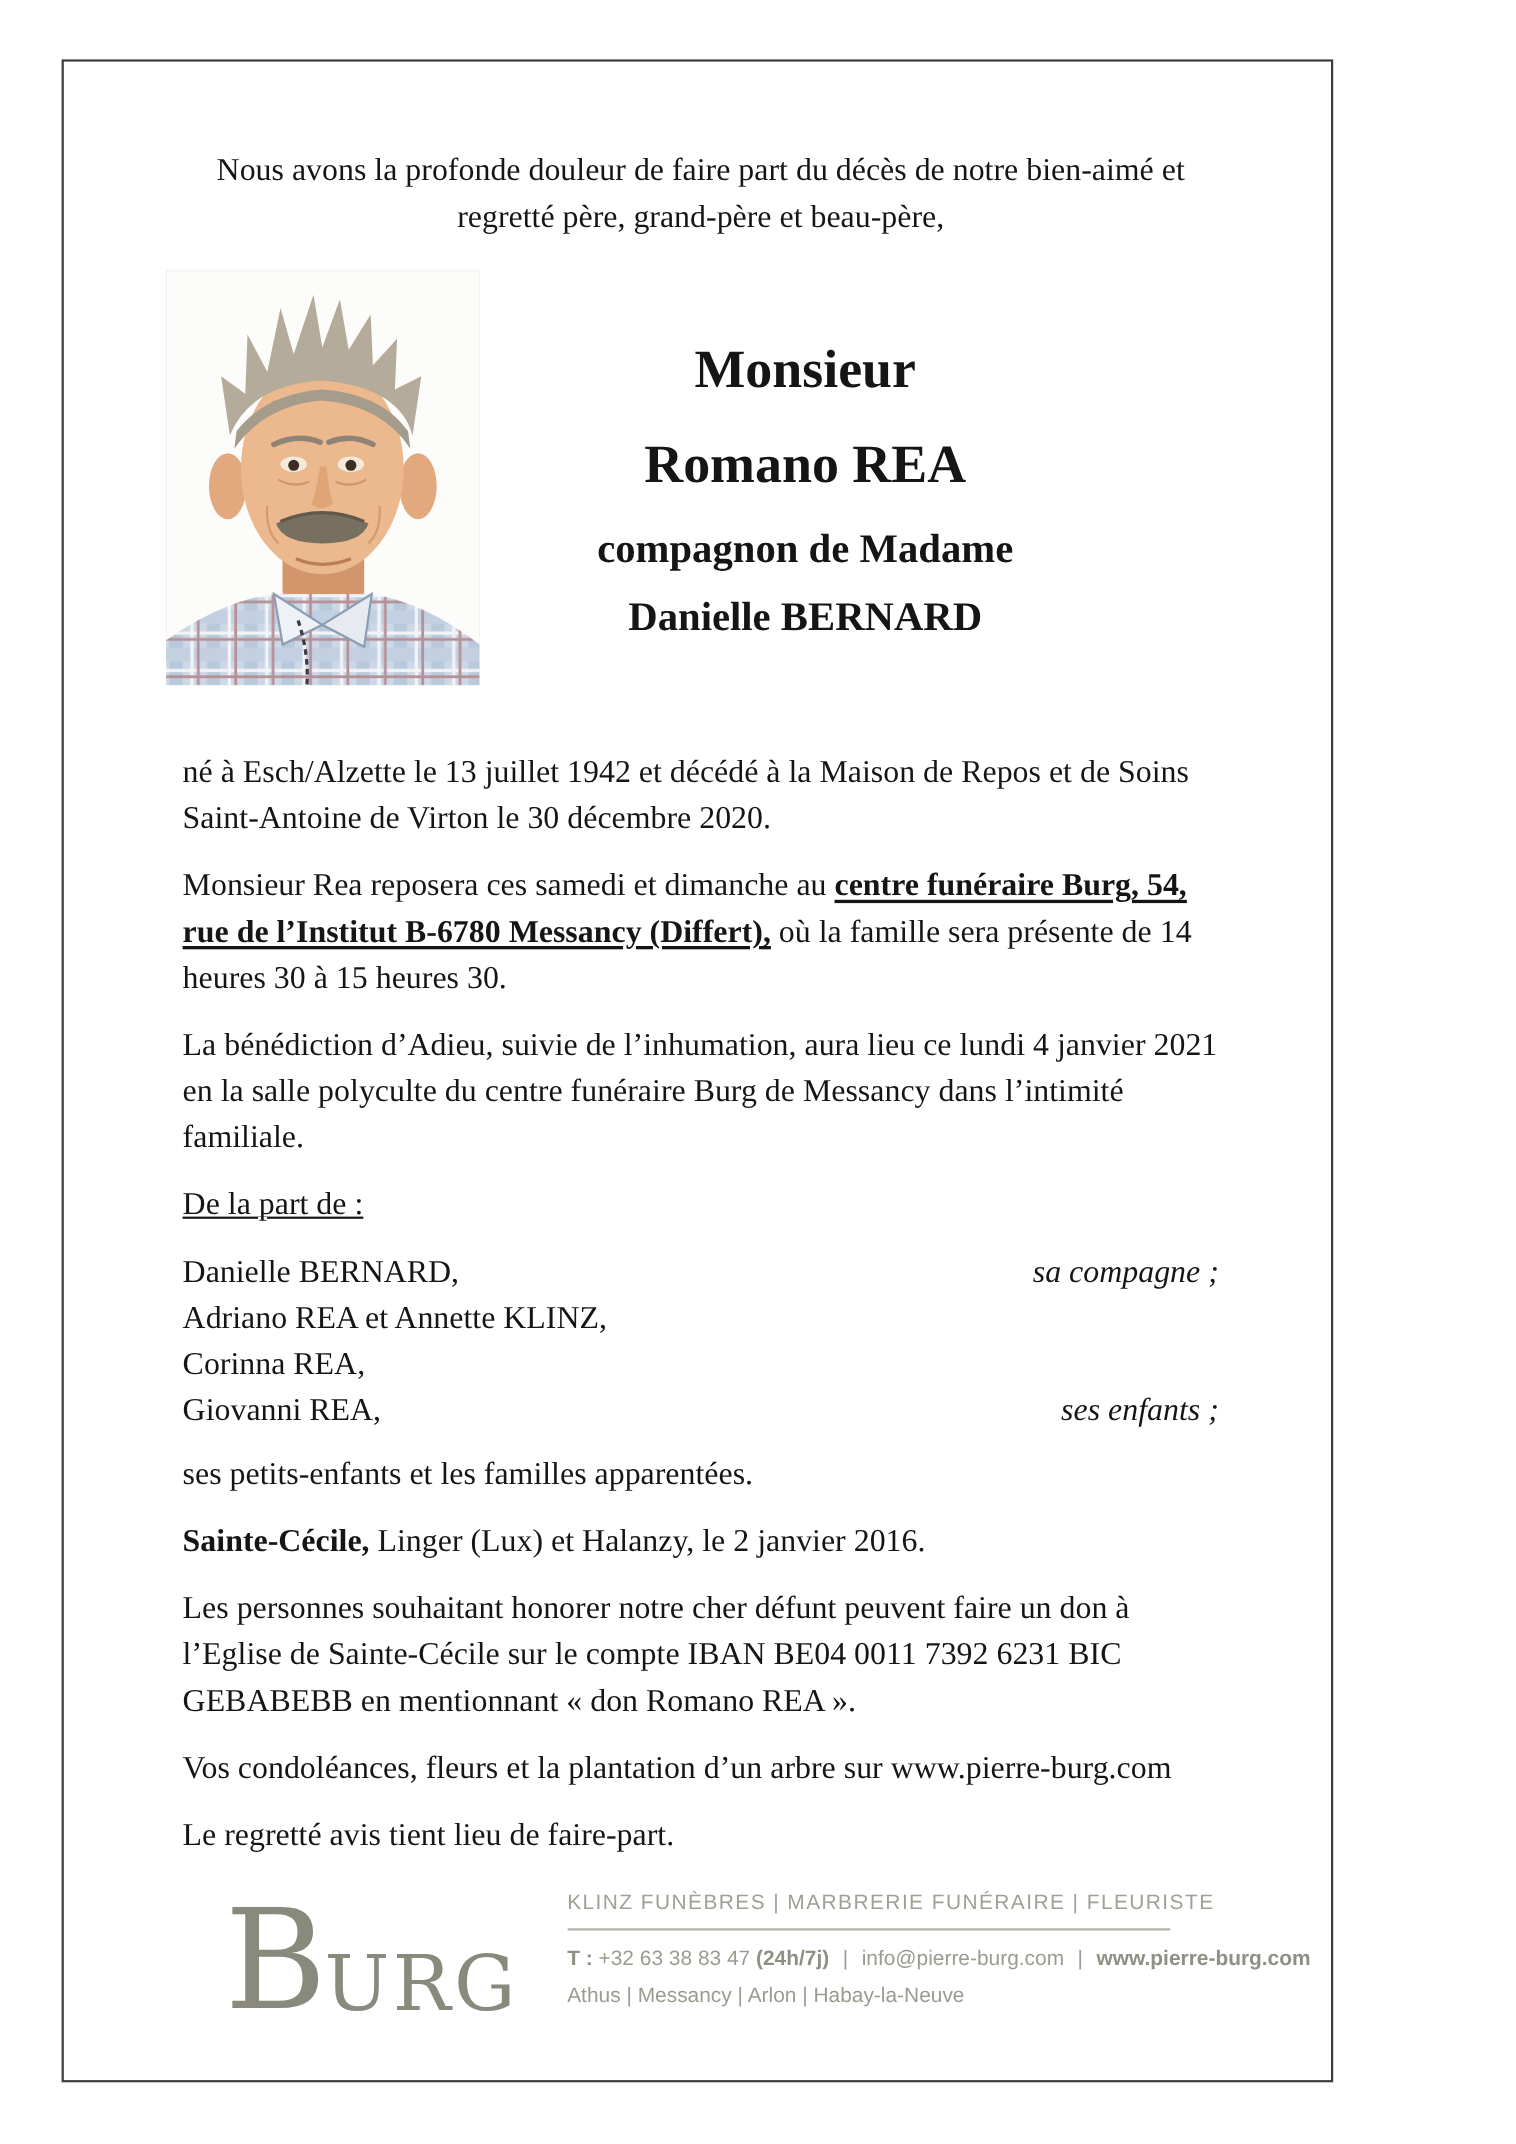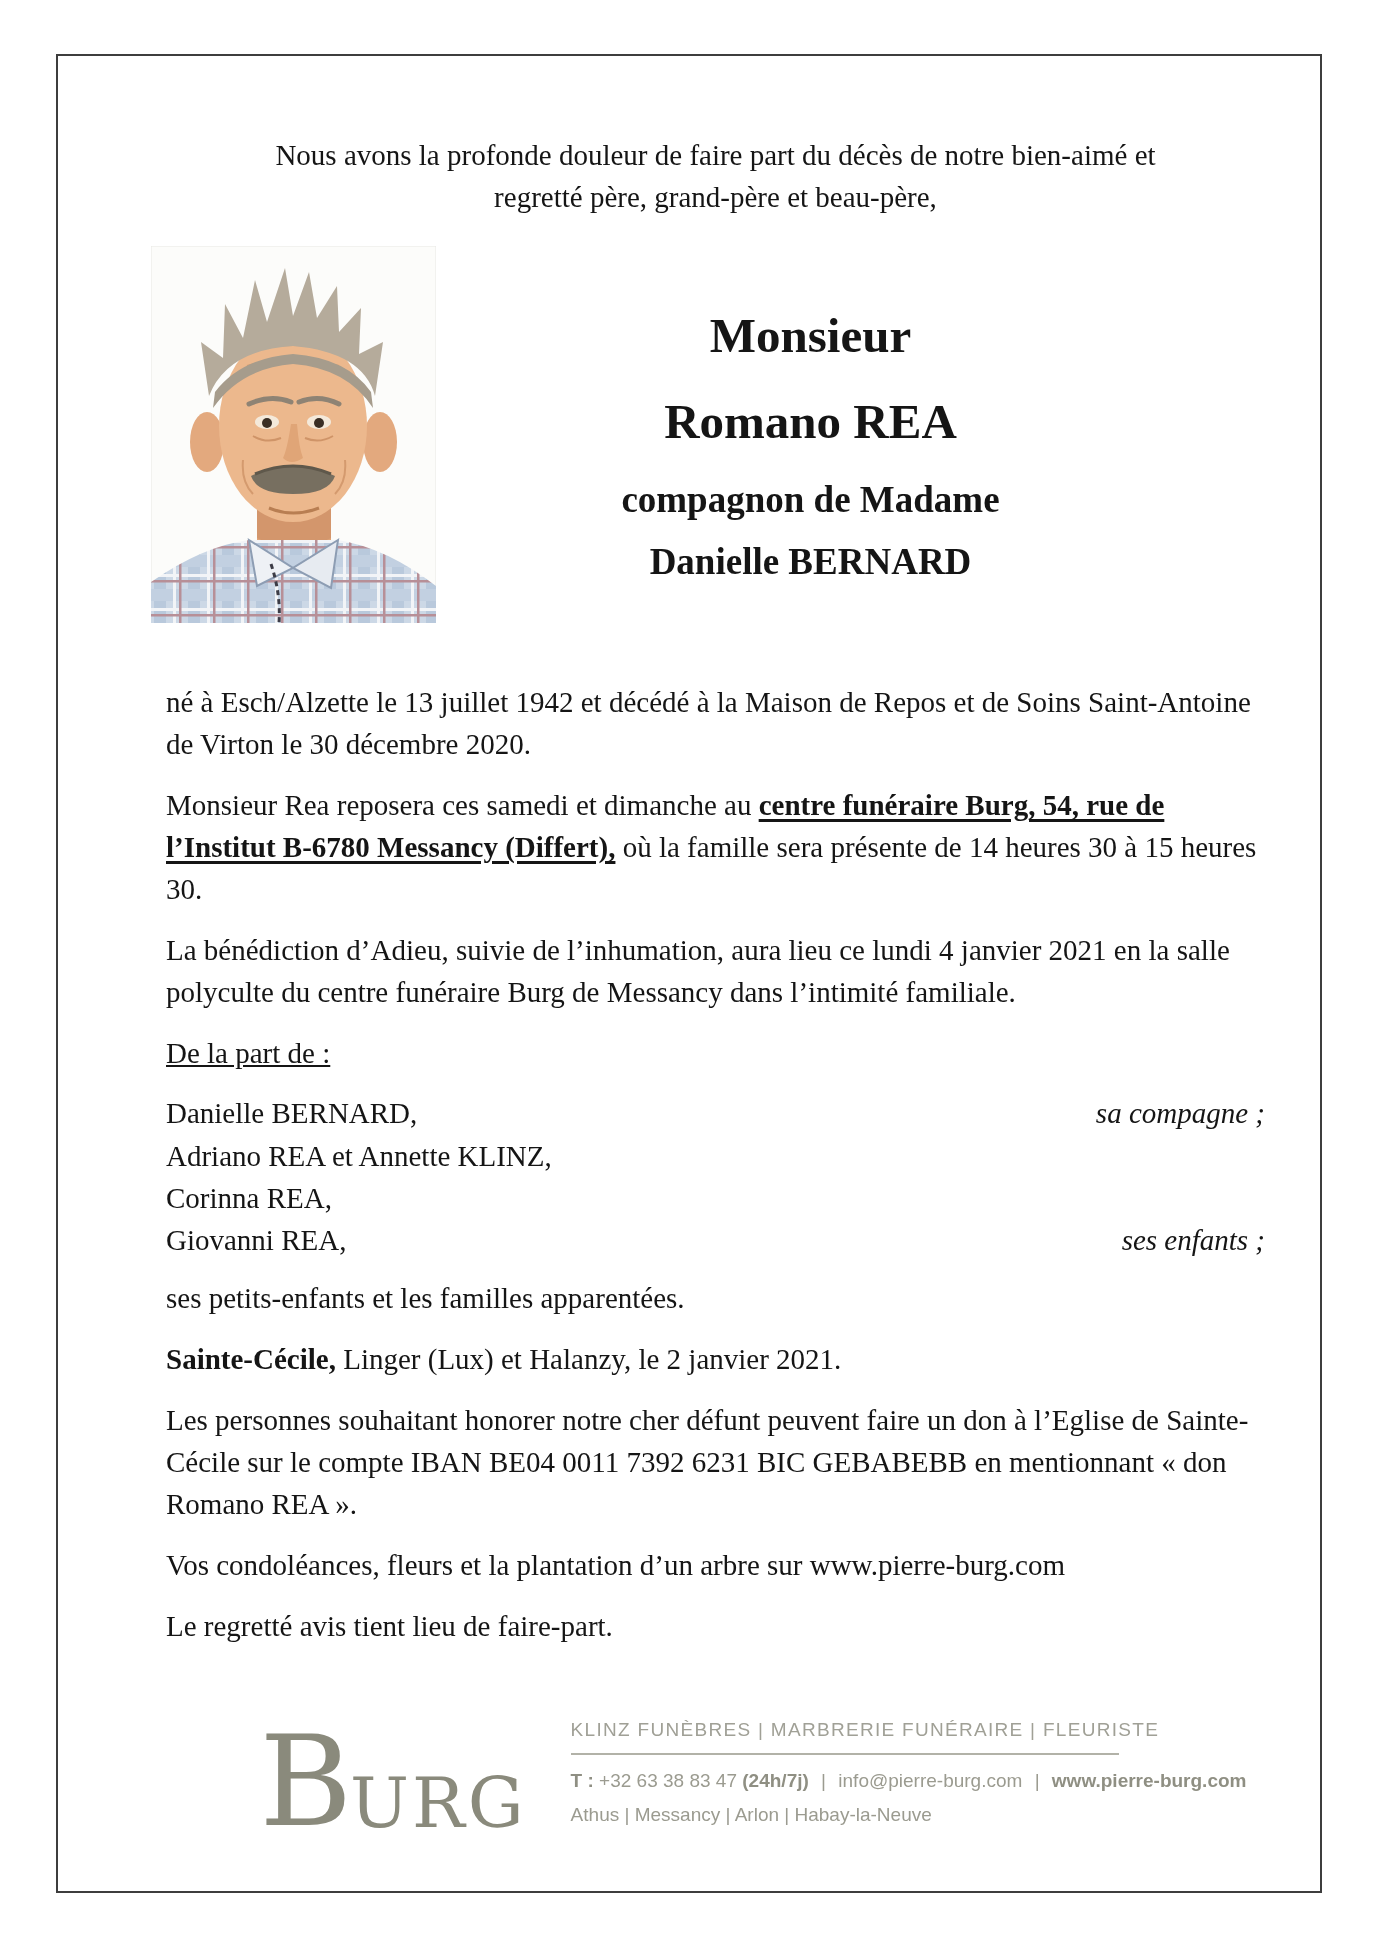--- a/index.html
+++ b/index.html
@@ -2,23 +2,23 @@
 <html lang="fr"><head>
 <meta charset="utf-8">
 <style>
   html,body{margin:0;padding:0;}
   body{
     width:1378px;height:1949px;background:#ffffff;position:relative;
     font-family:"Liberation Serif",serif;color:#151515;
     -webkit-font-smoothing:antialiased;
   }
   .sheet{
-    position:absolute;left:56px;top:54px;width:1266px;height:1839px;
+    position:absolute;left:56px;top:54px;width:1156px;height:1839px;
     border:2px solid #3d3d3d;box-sizing:border-box;
-    padding:78px 55px 0 108px;
+    padding:78px 102px 0 108px;
   }
   .intro{
     text-align:center;font-size:29px;line-height:1.45;margin:0 10px 28px 10px;
   }
   .header-row{display:flex;margin:0 0 58px 0;gap:16px;}
   .photo-frame{flex:none;width:285px;height:377px;margin-left:-15px;}
   .photo-frame svg{display:block;}
   .title-block{flex:1;text-align:center;padding:64px 96px 0 0;}
   .title-large{font-size:49px;font-weight:bold;line-height:1.05;margin:0 0 34px 0;}
   .title-med{font-size:37px;font-weight:bold;line-height:1.05;margin:0 0 23px 0;}
@@ -141,21 +141,21 @@
       <span class="family-role"></span>
     </div>
     <div class="family-row">
       <span>Giovanni REA,</span>
       <span class="family-role">ses enfants ;</span>
     </div>
   </div>
 
   <p class="para gap-top">ses petits-enfants et les familles apparentées.</p>
 
-  <p class="para"><span class="b">Sainte-Cécile,</span><span> Linger (Lux) et Halanzy, le 2 janvier 2021.</span></p>
+  <p class="para"><span class="b">Sainte-Cécile,</span><span> Linger (Lux) et Halanzy, le 2 janvier 2016.</span></p>
 
   <p class="para">Les personnes souhaitant honorer notre cher défunt peuvent faire un don à l’Eglise de Sainte-Cécile sur le compte IBAN BE04 0011 7392 6231 BIC GEBABEBB en mentionnant « don Romano REA ».</p>
 
   <p class="para">Vos condoléances, fleurs et la plantation d’un arbre sur www.pierre-burg.com</p>
 
   <p class="para">Le regretté avis tient lieu de faire-part.</p>
 
   <div class="footer">
     <div class="logo">
       <span class="logo-first">B</span>

